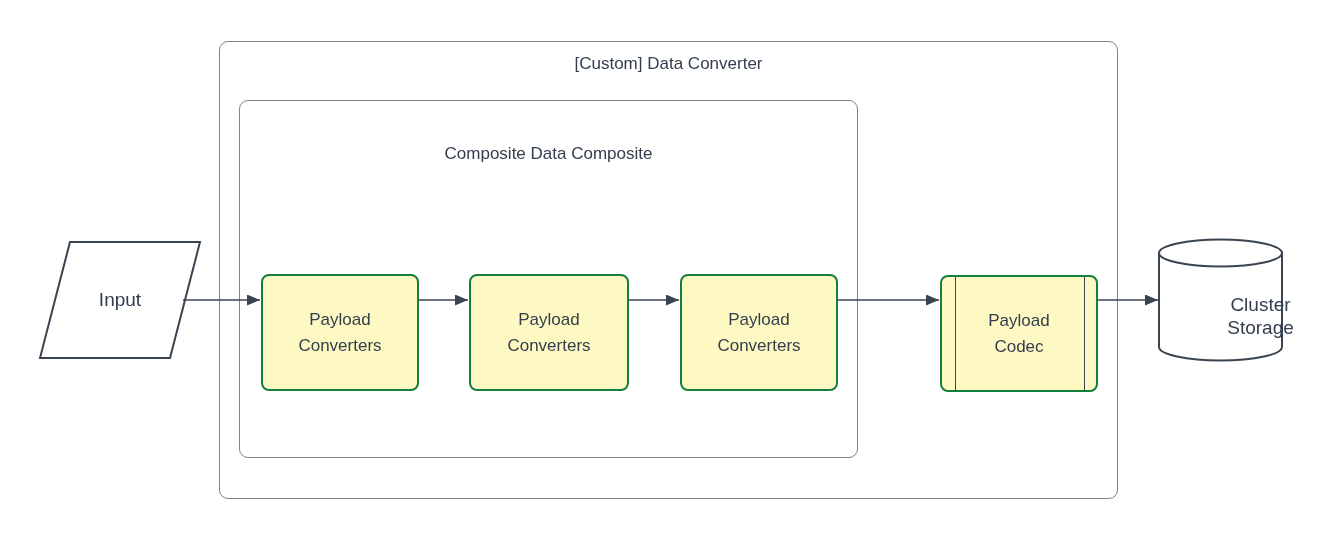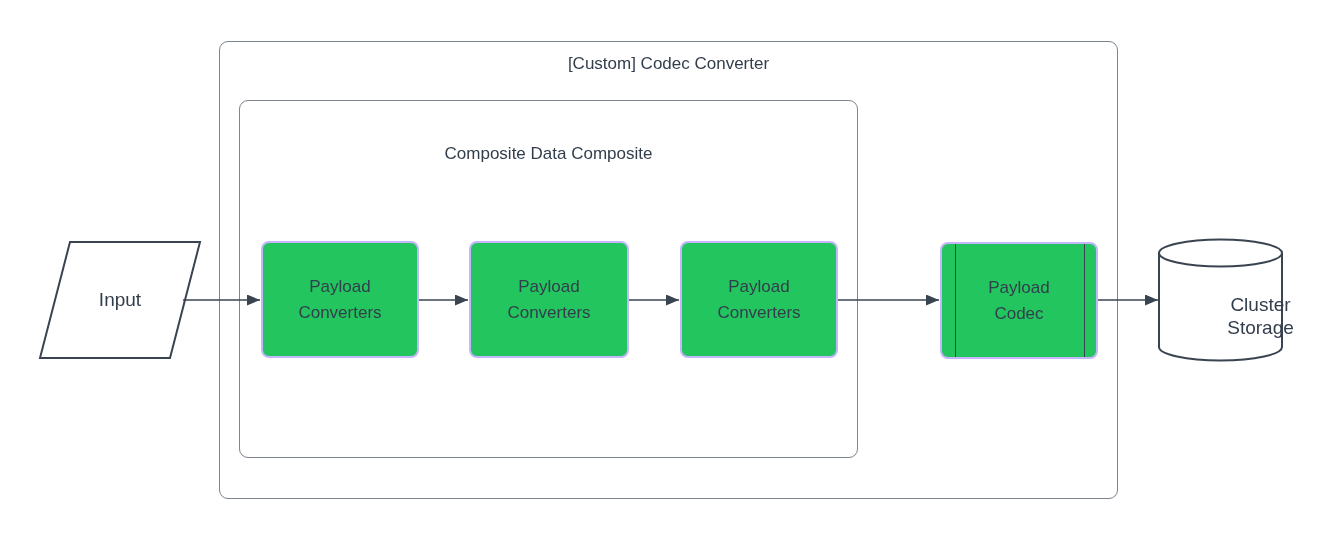--- a/index.html
+++ b/index.html
@@ -49,27 +49,28 @@
     stroke-width: 2;
   }
   .shape-layer line {
     stroke: #3a4450;
     stroke-width: 1.6;
   }
   
   .node {
     position: absolute;
     box-sizing: border-box;
-    border: 2px solid #c4b5fd;
+    border: 2px solid #15803d;
     border-radius: 8px;
-    background: #22c55e;
+    background: #fef9c3;
     display: flex;
     align-items: center;
     justify-content: center;
     text-align: center;
+    margin-top: 33px;
   }
   .node .lbl {
     font-size: 17px;
     line-height: 26px;
     white-space: pre-line;
     color: #333e4d;
   }
   .node.pc  { top: 241px; height: 117px; }
   .node.pc1 { left: 261px; width: 158px; }
   .node.pc2 { left: 469px; width: 160px; }
@@ -98,21 +99,21 @@
   }
   .shape-label.input-label   { left: 40px;   top: 242px; width: 160px; height: 116px; }
   .shape-label.storage-label { left: 1159px; top: 260px; width: 123px; height: 112px; line-height: 23px; padding-left: 40px; }
 </style>
 </head>
 <body>
 
 <div class="canvas">
 
   <div class="container-box outer">
-    <div class="container-title">[Custom] Codec Converter</div>
+    <div class="container-title">[Custom] Data Converter</div>
   </div>
 
   <div class="container-box inner">
     <div class="container-title">Composite Data Composite</div>
   </div>
 
   <svg class="shape-layer" width="1320" height="540" viewBox="0 0 1320 540">
     <defs>
       <marker id="arrowhead" markerUnits="userSpaceOnUse" markerWidth="14" markerHeight="12" refX="13" refY="5.5" orient="auto">
         <path d="M0,0 L13,5.5 L0,11 Z" fill="#3a4450"></path>

